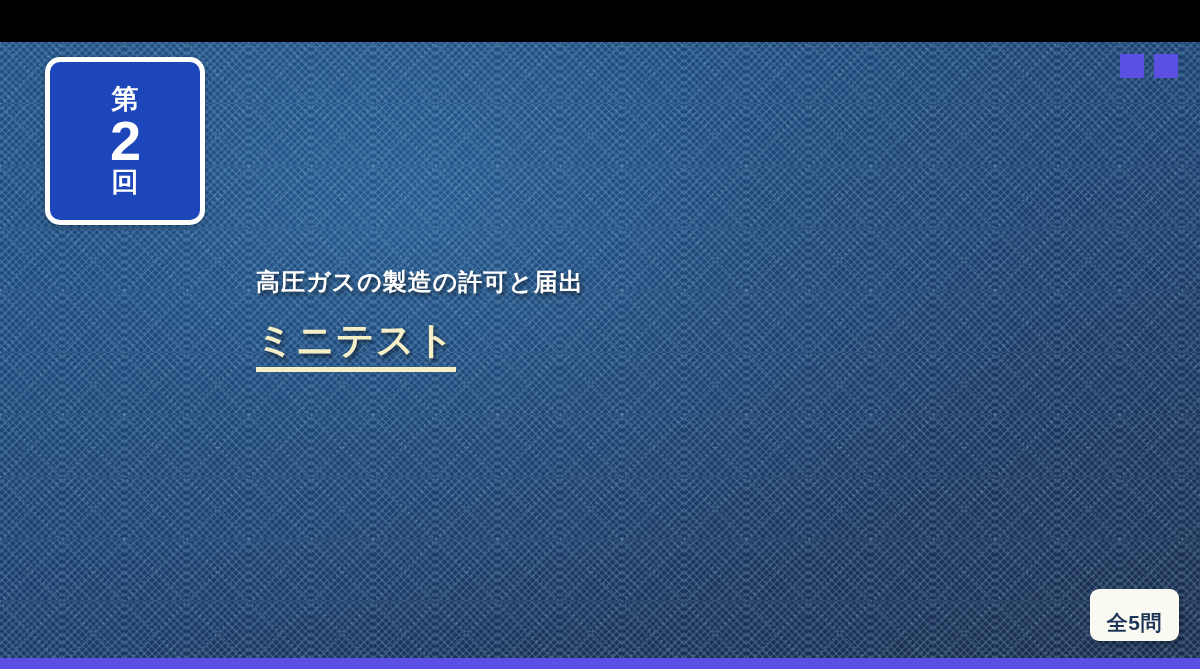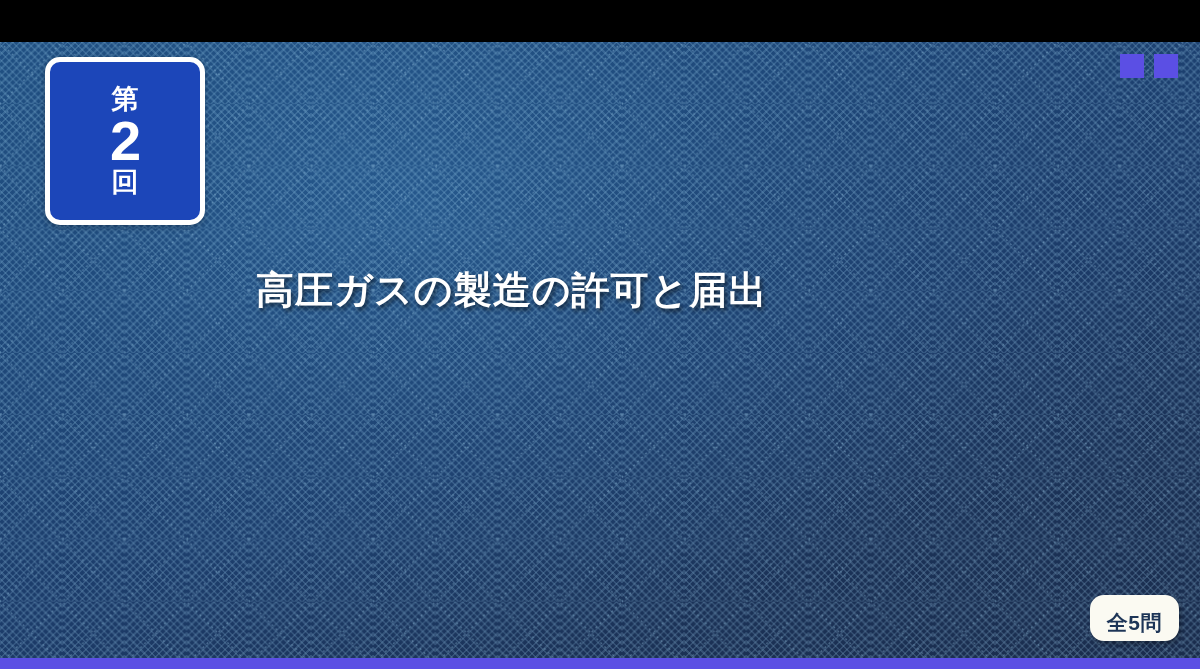--- a/index.html
+++ b/index.html
@@ -97,21 +97,21 @@
   .deco-sq { width:24px; height:24px; background:#5b4fe4; }
 
   
   .title-block {
     position:absolute;
     left:256px; top:225px;
     width:820px;
   }
   .main-title {
     color:#ffffff;
-    font-size:38px;
+    font-size:24px;
     font-weight:700;
     letter-spacing:1px;
     line-height:1.22;
     text-shadow:2px 3px 4px rgba(0,0,0,0.55);
     white-space:nowrap;
   }
   .sub-title-wrap { margin-top:22px; display:inline-block; }
   .sub-title {
     color:#f4efc7;
     font-size:38px;
@@ -125,22 +125,22 @@
     margin-top:4px;
     height:5px; width:200px;
     background:#f4efc7;
   }
 
   
   .count-pill {
     position:absolute;
     right:21px; bottom:28px;
     background:#fbfaf2;
-    border-radius:14px;
-    padding:16px 17px 7px 17px;
+    border-radius:9px;
+    padding:22px 17px 7px 17px;
     box-shadow:2px 3px 5px rgba(0,0,0,0.32);
   }
   .count-pill-text {
     color:#1d3557;
     font-size:21px;
     font-weight:700;
     line-height:1.1;
     letter-spacing:0.5px;
   }
 
@@ -179,20 +179,24 @@
       <span class="rb-post">回</span>
     </div>
 
     <div class="deco-squares">
       <span class="deco-sq"></span>
       <span class="deco-sq"></span>
     </div>
 
     <div class="title-block">
       <div class="main-title">高圧ガスの製造の許可と届出</div>
+      <div class="sub-title-wrap">
+        <div class="sub-title">ミニテスト</div>
+        <div class="sub-underline"></div>
+      </div>
     </div>
 
     <div class="count-pill">
       <span class="count-pill-text">全5問</span>
     </div>
 
     <div class="bottom-strip"></div>
 
   </div>
 </div>

